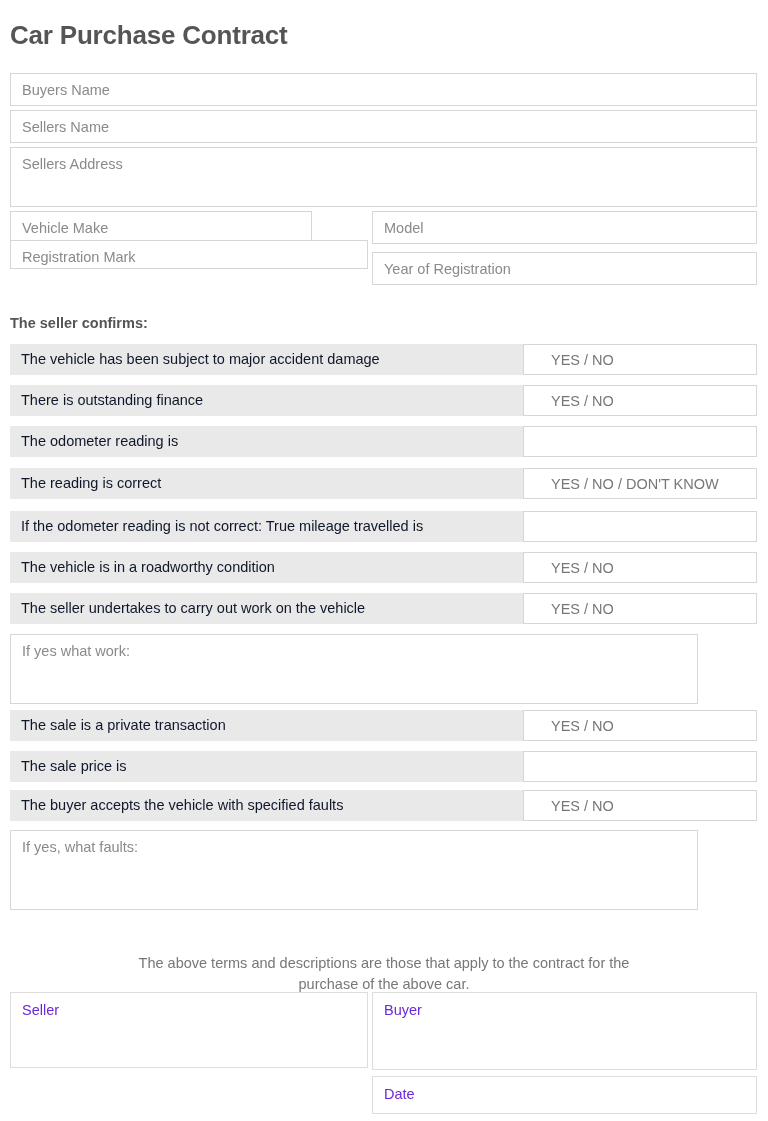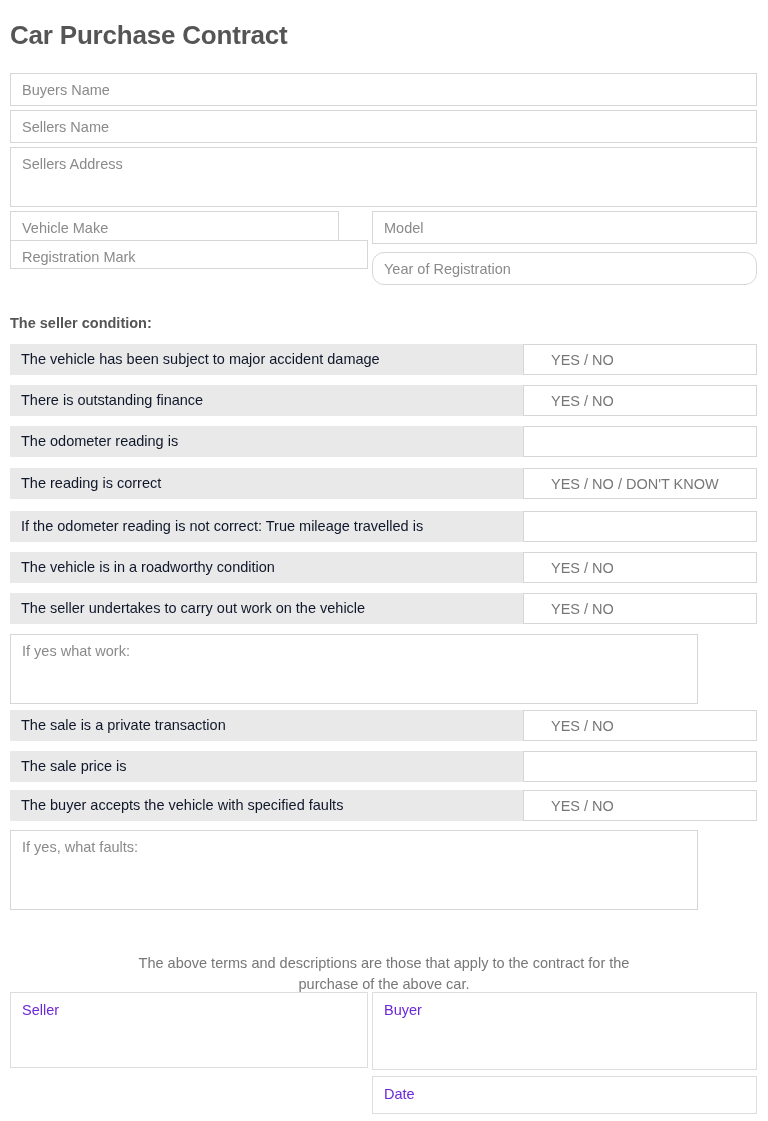--- a/index.html
+++ b/index.html
@@ -137,37 +137,37 @@
   </div>
 
   <div class="box" style="left:10px; top:110px; width:747px; height:33px;">
     <span>Sellers Name</span>
   </div>
 
   <div class="box tall" style="left:10px; top:147px; width:747px; height:60px;">
     <span>Sellers Address</span>
   </div>
 
-  <div class="box" style="left:10px; top:211px; width:329px; height:33px;">
+  <div class="box" style="left:10px; top:211px; width:302px; height:33px;">
     <span>Vehicle Make</span>
   </div>
 
   <div class="box" style="left:372px; top:211px; width:385px; height:33px;">
     <span>Model</span>
   </div>
 
   <div class="box" style="left:10px; top:240px; width:358px; height:29px;">
     <span>Registration Mark</span>
   </div>
 
-  <div class="box" style="left:372px; top:252px; width:385px; height:33px;border-radius:12px;">
+  <div class="box" style="left:372px; top:252px; width:385px; height:33px;">
     <span>Year of Registration</span>
   </div>
 
-  <h2 class="confirm-heading">The seller condition:</h2>
+  <h2 class="confirm-heading">The seller confirms:</h2>
 
   <div class="crow" style="top:344px;">
     <div class="crow-label">The vehicle has been subject to major accident damage</div>
     <div class="crow-value">YES / NO</div>
   </div>
 
   <div class="crow" style="top:385px;border-radius:15px;">
     <div class="crow-label">There is outstanding finance</div>
     <div class="crow-value">YES / NO</div>
   </div>

